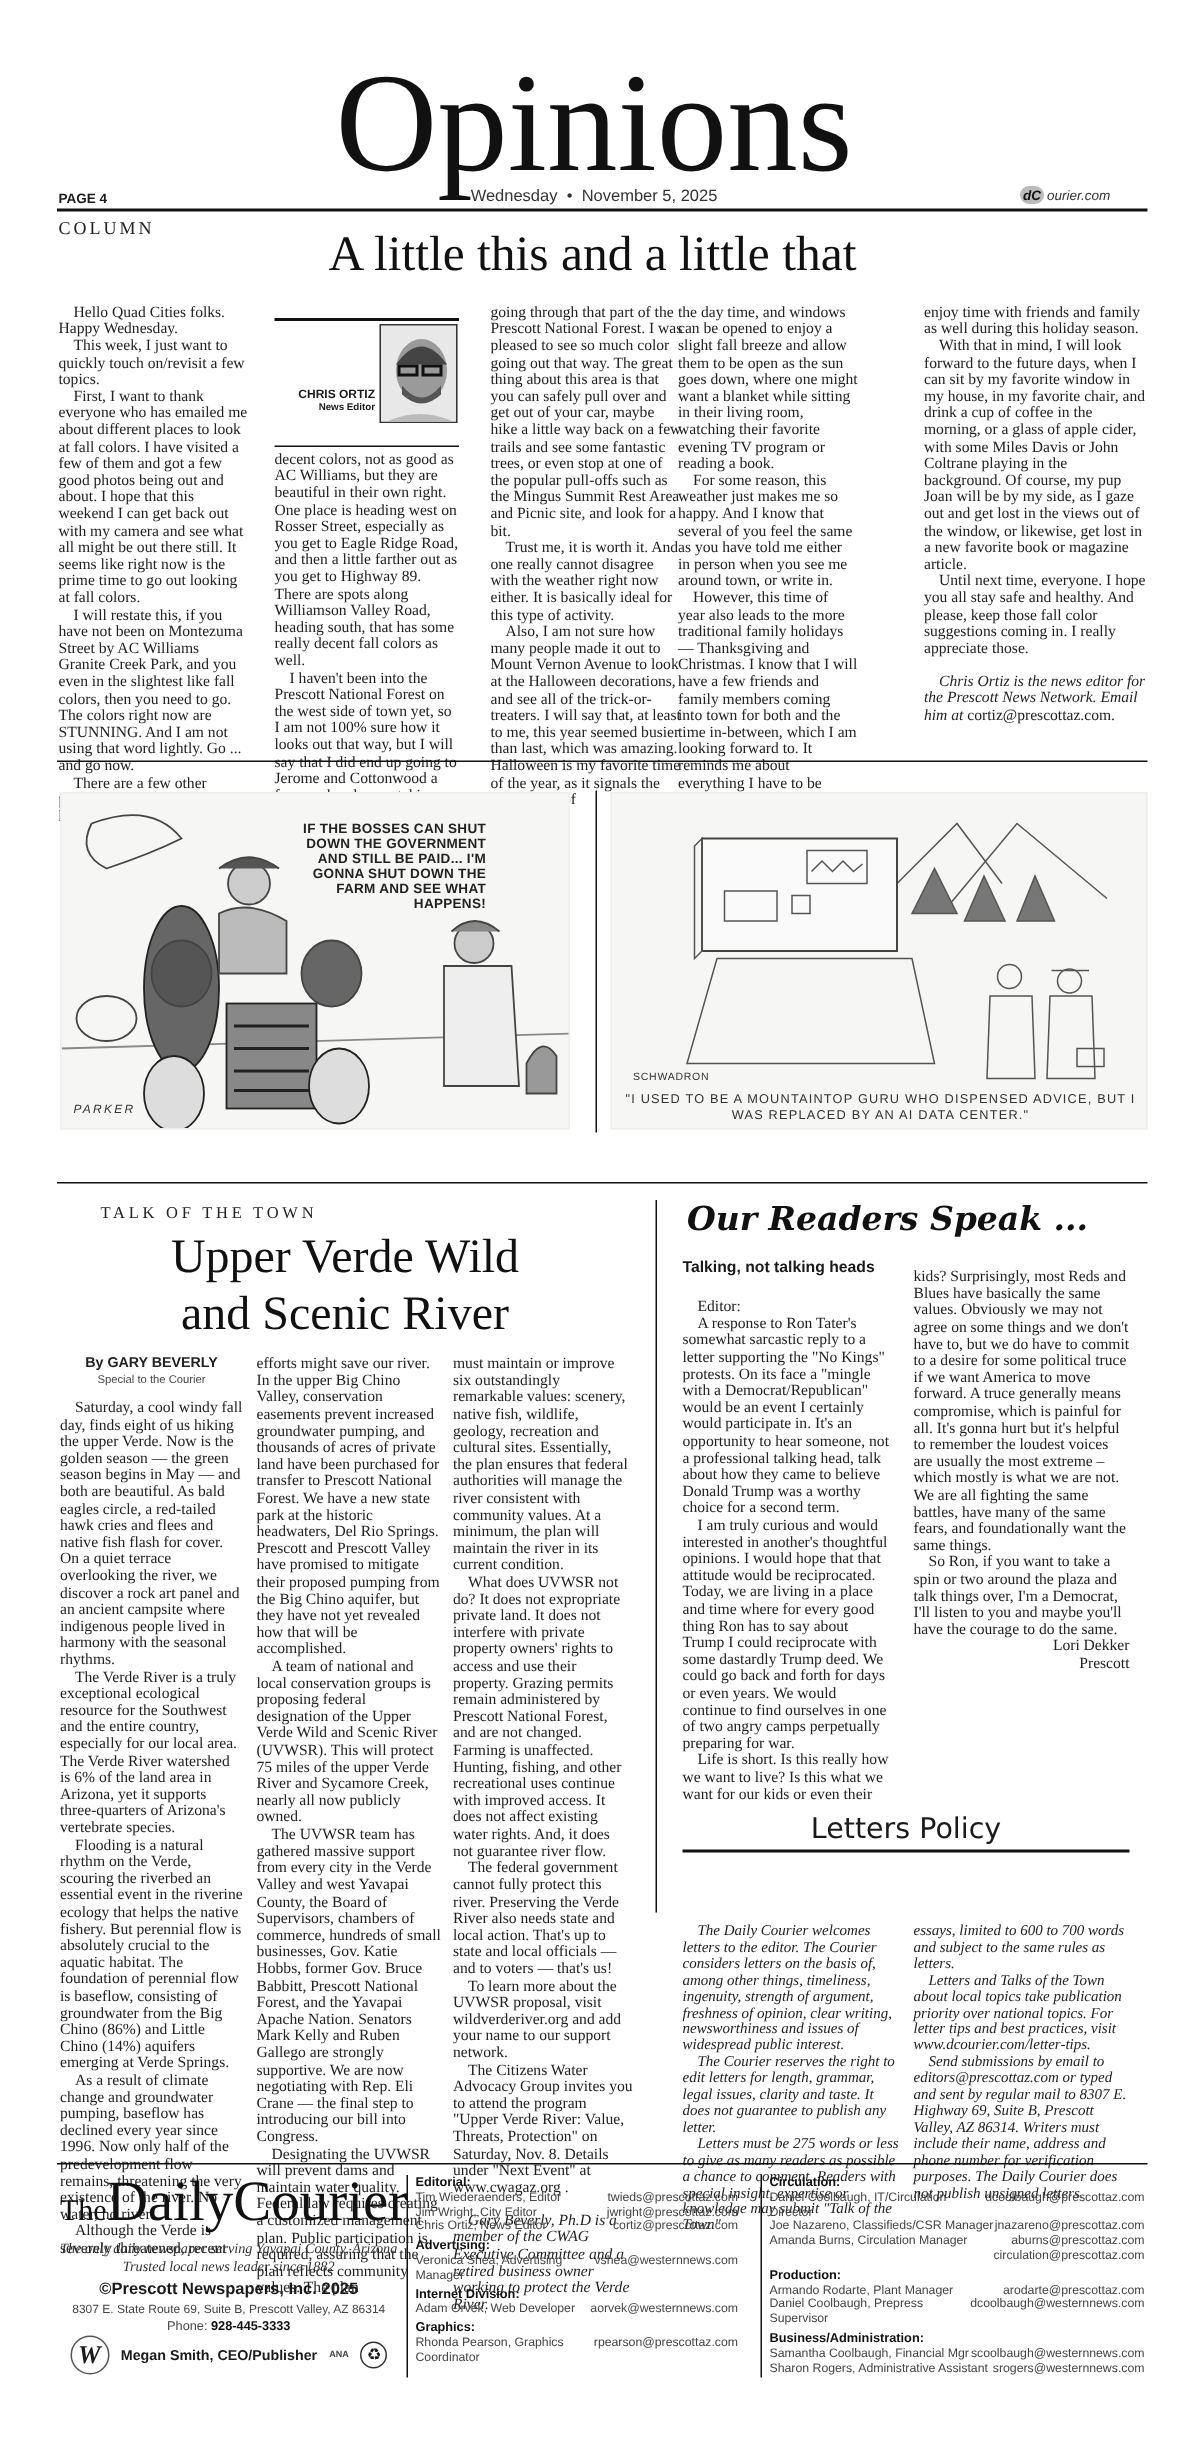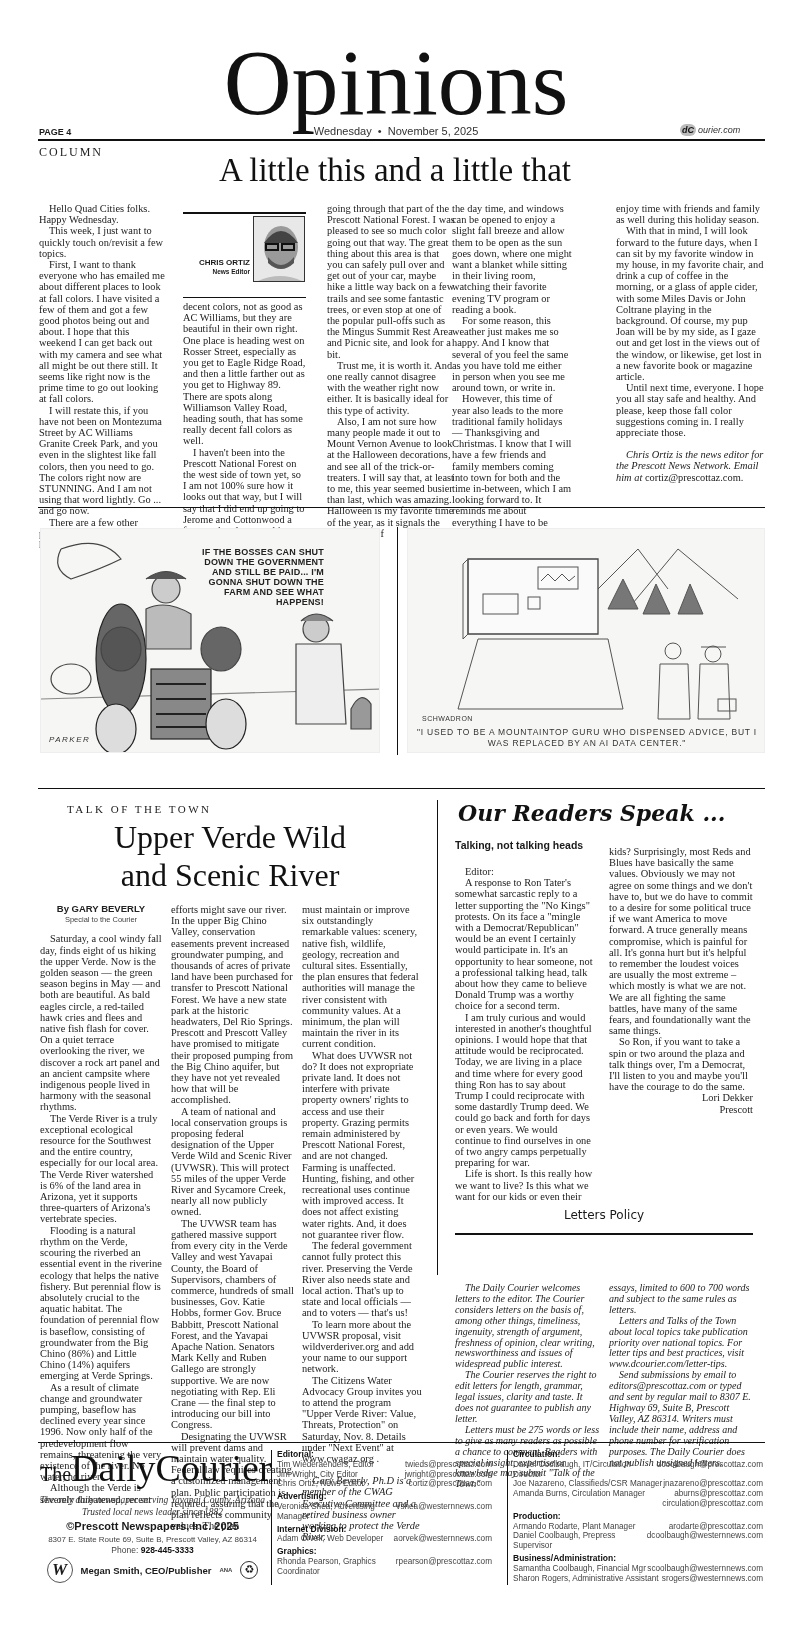--- a/index.html
+++ b/index.html
@@ -17,21 +17,21 @@
   .col { position: absolute; font-family: "Liberation Serif", "DejaVu Serif", serif; font-size: 10.4px; line-height: 11.2px; color: #222; text-align: left; }
   .col p { text-indent: 10px; }
   .col p.noindent { text-indent: 0; }
   .it { font-style: italic; }
   .cartoon { position: absolute; background: #f6f6f4; border: 1px solid #eee; overflow: hidden; }
   .speech { font-family: "Liberation Sans", sans-serif; font-size: 9px; line-height: 10px; text-align: right; color: #222; font-weight: bold; letter-spacing: 0.2px; }
   .caption { font-family: "Liberation Sans", sans-serif; font-size: 9px; letter-spacing: 1.5px; color: #333; }
   .headline { position: absolute; font-family: "Liberation Serif", serif; color: #111; text-align: center; }
   .readers { font-family: "DejaVu Serif", serif; font-style: italic; font-weight: bold; font-size: 22px; color: #111; }
   .subhead { font-family: "Liberation Sans", sans-serif; font-weight: bold; font-size: 10.5px; }
-  .policy-title { font-family: "DejaVu Sans", sans-serif; font-size: 12px; text-align: center; }
+  .policy-title { font-family: "DejaVu Sans", sans-serif; font-size: 19px; text-align: center; }
   .policy { font-style: italic; margin-top: 40px; }
   .mast-title { font-family: "Liberation Serif", serif; font-size: 38px; line-height: 40px; color: #111; }
   .mast-title small { font-size: 20px; }
   .staff { font-family: "Liberation Sans", sans-serif; font-size: 8.2px; line-height: 9.8px; color: #444; }
   .staff .h { font-weight: bold; color: #111; font-size: 8.5px; }
   .staff .row { display: flex; justify-content: space-between; }
   .staff .group { margin-bottom: 3px; }
   .vr { position: absolute; width: 1px; background: #111; }
 </style>
 </head>
@@ -177,21 +177,21 @@
   <div class="sans" style="text-align:center;font-size:7.5px;color:#444;margin-bottom:8px;">Special to the Courier</div>
   <p>Saturday, a cool windy fall day, finds eight of us hiking the upper Verde. Now is the golden season — the green season begins in May — and both are beautiful. As bald eagles circle, a red-tailed hawk cries and flees and native fish flash for cover. On a quiet terrace overlooking the river, we discover a rock art panel and an ancient campsite where indigenous people lived in harmony with the seasonal rhythms.</p>
   <p>The Verde River is a truly exceptional ecological resource for the Southwest and the entire country, especially for our local area. The Verde River watershed is 6% of the land area in Arizona, yet it supports three-quarters of Arizona's vertebrate species.</p>
   <p>Flooding is a natural rhythm on the Verde, scouring the riverbed an essential event in the riverine ecology that helps the native fishery. But perennial flow is absolutely crucial to the aquatic habitat. The foundation of perennial flow is baseflow, consisting of groundwater from the Big Chino (86%) and Little Chino (14%) aquifers emerging at Verde Springs.</p>
   <p>As a result of climate change and groundwater pumping, baseflow has declined every year since 1996. Now only half of the predevelopment flow remains, threatening the very existence of the river. No water, no river!</p>
   <p>Although the Verde is severely threatened, recent</p>
 </div>
 
 <div class="col" style="left:171px;top:904px;width:123px;">
   <p class="noindent">efforts might save our river. In the upper Big Chino Valley, conservation easements prevent increased groundwater pumping, and thousands of acres of private land have been purchased for transfer to Prescott National Forest. We have a new state park at the historic headwaters, Del Rio Springs. Prescott and Prescott Valley have promised to mitigate their proposed pumping from the Big Chino aquifer, but they have not yet revealed how that will be accomplished.</p>
-  <p>A team of national and local conservation groups is proposing federal designation of the Upper Verde Wild and Scenic River (UVWSR). This will protect 55 miles of the upper Verde River and Sycamore Creek, nearly all now publicly owned.</p>
+  <p>A team of national and local conservation groups is proposing federal designation of the Upper Verde Wild and Scenic River (UVWSR). This will protect 75 miles of the upper Verde River and Sycamore Creek, nearly all now publicly owned.</p>
   <p>The UVWSR team has gathered massive support from every city in the Verde Valley and west Yavapai County, the Board of Supervisors, chambers of commerce, hundreds of small businesses, Gov. Katie Hobbs, former Gov. Bruce Babbitt, Prescott National Forest, and the Yavapai Apache Nation. Senators Mark Kelly and Ruben Gallego are strongly supportive. We are now negotiating with Rep. Eli Crane — the final step to introducing our bill into Congress.</p>
   <p>Designating the UVWSR will prevent dams and maintain water quality. Federal law requires creating a customized management plan. Public participation is required, assuring that the plan reflects community values. The plan</p>
 </div>
 
 <div class="col" style="left:302px;top:904px;width:120px;">
   <p class="noindent">must maintain or improve six outstandingly remarkable values: scenery, native fish, wildlife, geology, recreation and cultural sites. Essentially, the plan ensures that federal authorities will manage the river consistent with community values. At a minimum, the plan will maintain the river in its current condition.</p>
   <p>What does UVWSR not do? It does not expropriate private land. It does not interfere with private property owners' rights to access and use their property. Grazing permits remain administered by Prescott National Forest, and are not changed. Farming is unaffected. Hunting, fishing, and other recreational uses continue with improved access. It does not affect existing water rights. And, it does not guarantee river flow.</p>
   <p>The federal government cannot fully protect this river. Preserving the Verde River also needs state and local action. That's up to state and local officials — and to voters — that's us!</p>
   <p>To learn more about the UVWSR proposal, visit wildverderiver.org and add your name to our support network.</p>
   <p>The Citizens Water Advocacy Group invites you to attend the program "Upper Verde River: Value, Threats, Protection" on Saturday, Nov. 8. Details under "Next Event" at www.cwagaz.org .</p>

